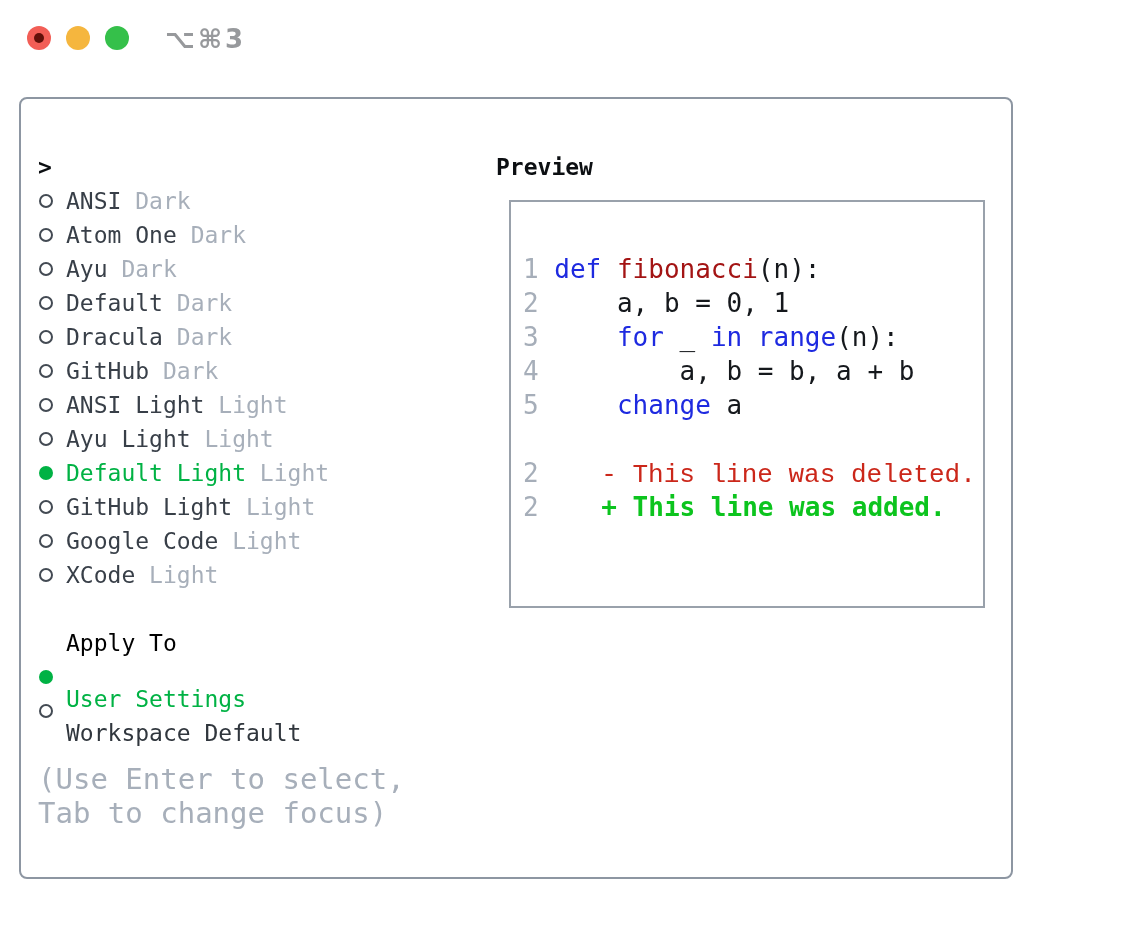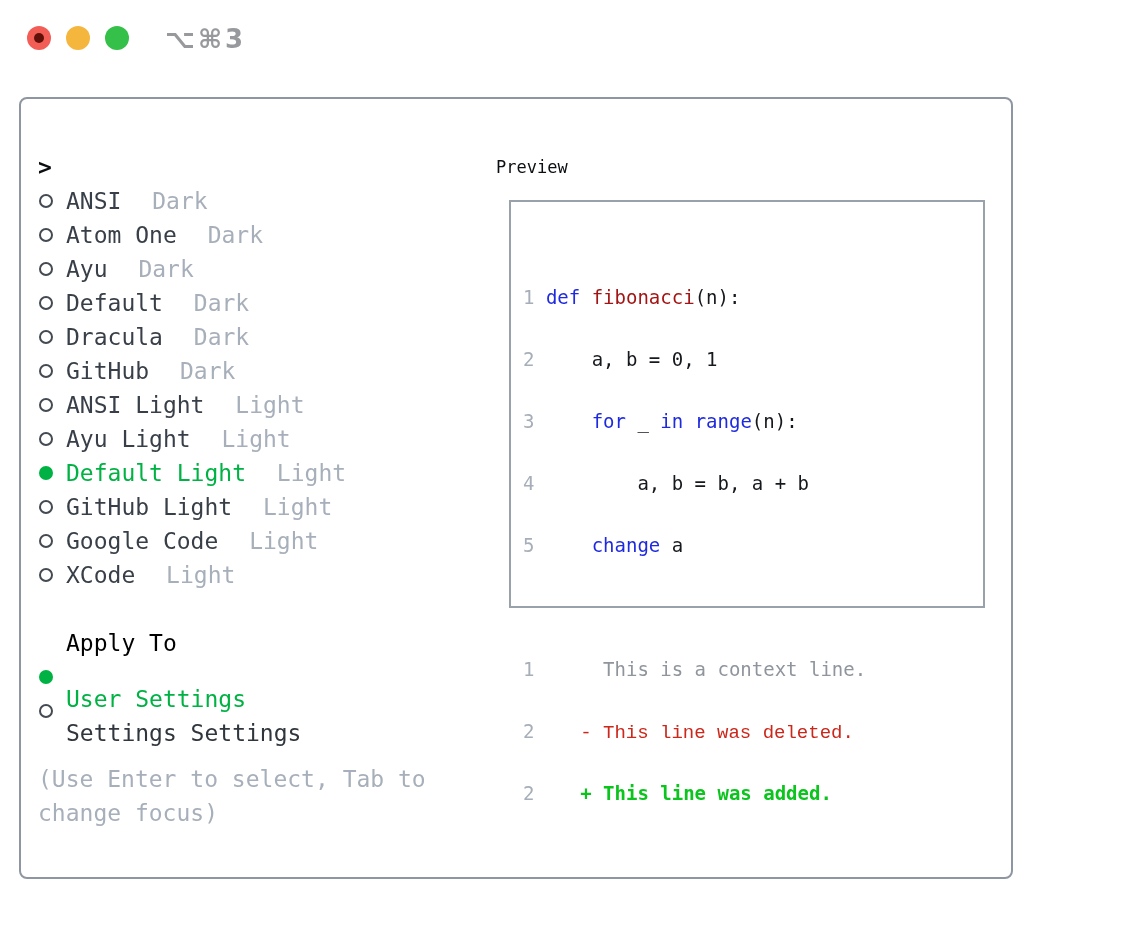--- a/index.html
+++ b/index.html
@@ -30,38 +30,38 @@
   .row { display:flex; align-items:center; height:34px; font-size:23px; white-space:pre; }
   .marker-cell { width:28px; display:flex; align-items:center; justify-content:flex-start; flex:none; }
   .hdr-caret { font-weight:bold; color:#0c0f12; font-size:23px; }
   .radio { width:14px; height:14px; border-radius:50%; border:2px solid #434a53;
            background:transparent; margin-left:1px; }
   .radio.sel { background:var(--sel-green); border-color:var(--sel-green); }
   .theme-list { position:absolute; left:38px; top:150px; }
   .hdr-label { font-weight:bold; color:#0c0f12; }
   .t-name { color:#383f48; }
   .t-name.sel { color:var(--sel-green); }
-  .t-variant { color:#a7afba;margin-left:17px; }
+  .t-variant { color:#a7afba; }
   .apply-block { position:absolute; left:38px; top:626px; }
   .apply-title { color:#000000; }
   .a-name { color:#30363d;margin-top:43px; }
   .a-name.sel { color:var(--sel-green); }
   .hint {
     position:absolute; left:38px; top:762px; width:420px;
-    font-size:23px; line-height:34px; color:#a7afba;
+    font-size:29px; line-height:34px; color:#a7afba;
   }
   
   .preview-title { position:absolute; left:496px; top:150px; height:34px;
-    display:flex; align-items:center; font-size:17px; font-weight:normal; color:#0c0f12; }
+    display:flex; align-items:center; font-size:23px; font-weight:bold; color:#0c0f12; }
   .preview-box {
     position:absolute; left:509px; top:200px; width:476px; height:408px;
     border:2px solid #99a1ab; background:#ffffff;
   }
   .code { position:absolute; left:12px; top:50px; }
-  .code-line { height:34px; font-size:19px; line-height:34px; white-space:pre;margin-top:28px; }
+  .code-line { height:34px; font-size:26px; line-height:34px; white-space:pre; }
   .seg-num   { color:var(--c-num); }
   .seg-plain { color:#15181c; }
   .seg-kw    { color:var(--c-kw); }
   .seg-fn    { color:var(--c-fn); }
   .seg-ctx   { color:var(--c-ctx); }
   .seg-del   { color:var(--c-del);font-family:Liberation Mono, monospace; }
   .seg-add   { color:var(--c-add);font-weight:bold; }
 </style>
 </head>
 <body style="--tl-red: #f25e56; --tl-dot: #611009; --tl-yellow: #f5b63e; --tl-green: #35c04a; --sel-green: #00b244; --c-num: #a6aeb9; --c-kw: #1e2ae0; --c-fn: #a31414; --c-ctx: #8f959d; --c-del: #cb271a; --c-add: #0cc41e;">
@@ -96,32 +96,31 @@
     <div class="row"><span class="marker-cell"><span class="radio"></span></span><span class="t-name">XCode</span><span class="t-variant"> Light</span></div>
   </div>
 
 <div class="apply-block">
   <div class="row">
     <span class="marker-cell"></span>
     <span class="apply-title">Apply To</span>
   </div>
 
 <div class="row"><span class="marker-cell"><span class="radio sel"></span></span><span class="a-name sel">User Settings</span></div>
-    <div class="row"><span class="marker-cell"><span class="radio"></span></span><span class="a-name">Settings Settings</span></div>
+    <div class="row"><span class="marker-cell"><span class="radio"></span></span><span class="a-name">Workspace Default</span></div>
   </div>
 
 <div class="hint">(Use Enter to select, Tab to change focus)</div>
 
 <div class="preview-title">Preview</div>
 
 <div class="preview-box">
   <div class="code">
       <div class="code-line"><span class="seg-num">1 </span><span class="seg-kw">def</span><span class="seg-plain"> </span><span class="seg-fn">fibonacci</span><span class="seg-plain">(n):</span></div>
       <div class="code-line"><span class="seg-num">2</span><span class="seg-plain">     a, b = 0, 1</span></div>
       <div class="code-line"><span class="seg-num">3</span><span class="seg-plain">     </span><span class="seg-kw">for</span><span class="seg-plain"> _ </span><span class="seg-kw">in</span><span class="seg-plain"> </span><span class="seg-kw">range</span><span class="seg-plain">(n):</span></div>
       <div class="code-line"><span class="seg-num">4</span><span class="seg-plain">         a, b = b, a + b</span></div>
       <div class="code-line"><span class="seg-num">5</span><span class="seg-plain">     </span><span class="seg-kw">change</span><span class="seg-plain"> a</span></div>
       <div class="code-line"></div>
-      <div class="code-line"><span class="seg-num">1</span><span class="seg-ctx">      This is a context line.</span></div>
       <div class="code-line"><span class="seg-num">2</span><span class="seg-plain">    </span><span class="seg-del">- This line was deleted.</span></div>
       <div class="code-line"><span class="seg-num">2</span><span class="seg-plain">    </span><span class="seg-add">+ This line was added.</span></div>
     </div>
 </div>
 
 </body></html>

